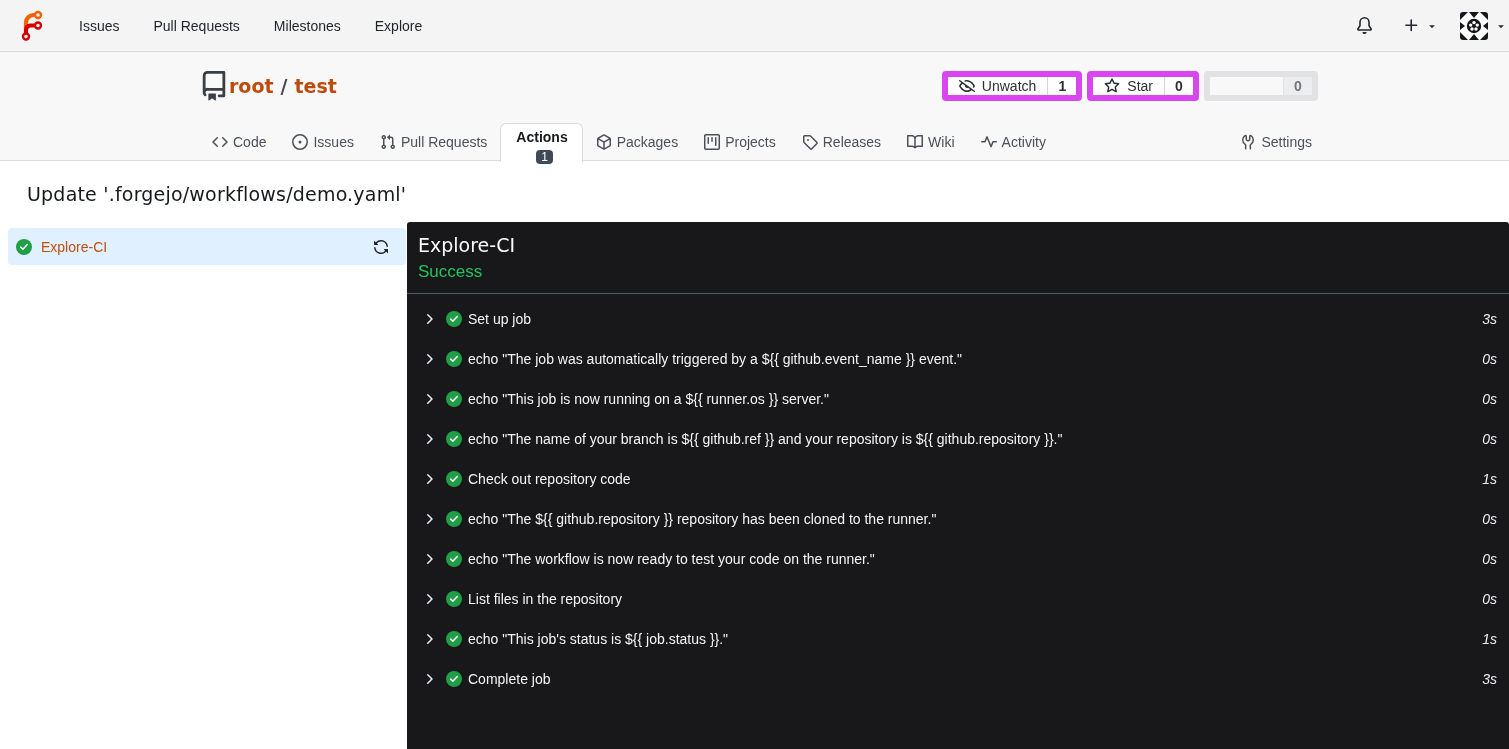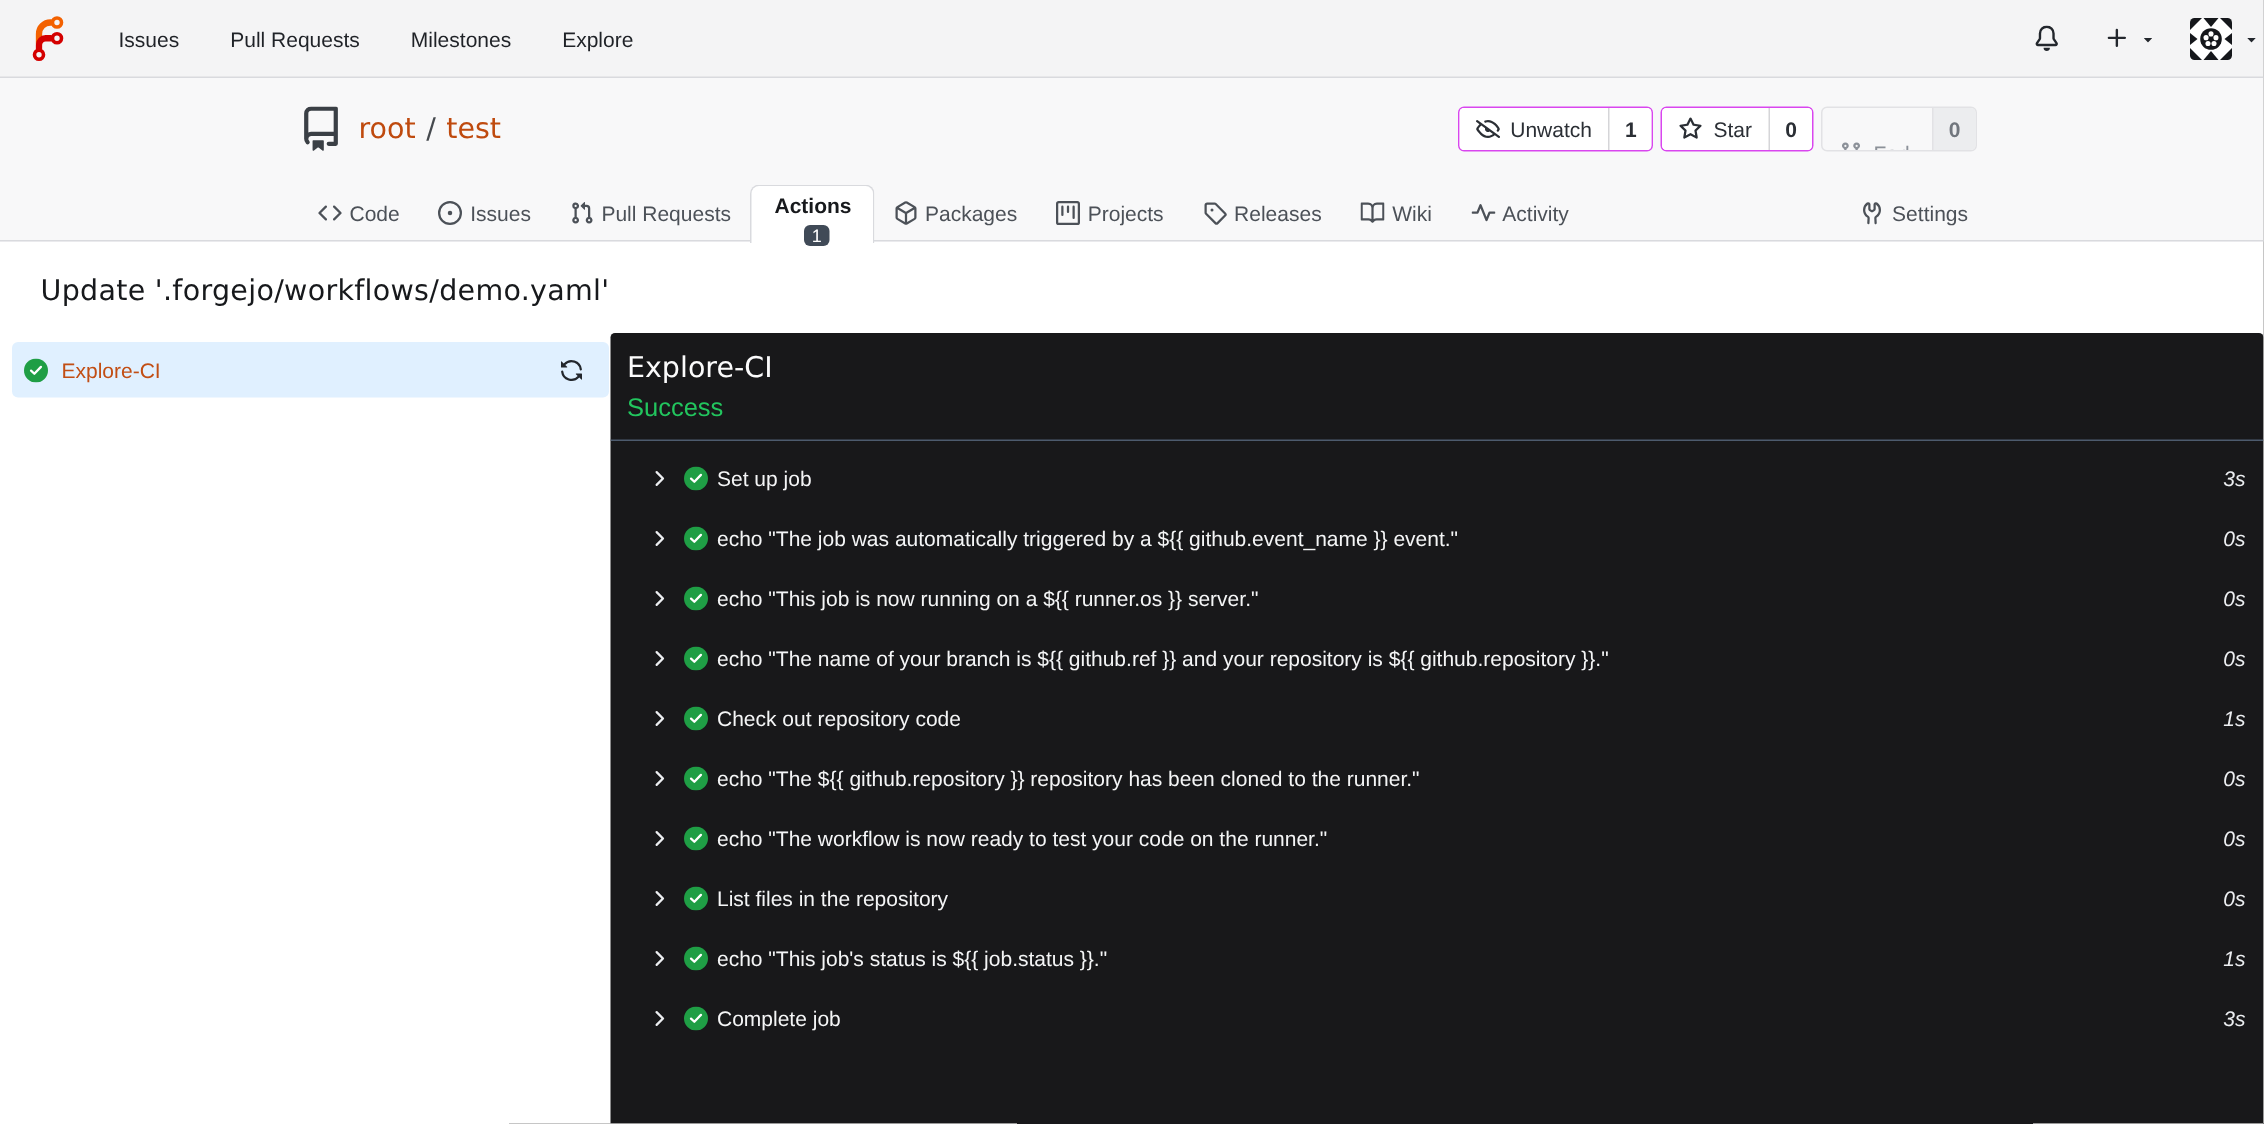--- a/index.html
+++ b/index.html
@@ -18,25 +18,25 @@
   .nav-bell { margin-right:30px; color:#23272d; }
   .nav-plus-group { display:flex; align-items:center; gap:6px; margin-right:22px; color:#23272d; }
   .nav-avatar-group { display:flex; align-items:center; gap:7px; margin-right:0; color:#23272d; }
   .avatar { width:28px; height:28px; border-radius:3px; overflow:hidden; background:#fff; }
 
   
   .repo-header { background:#f8f8f9; border-bottom:1px solid #d9dade; height:109px; }
   .rh-inner { width:1127px; margin:0 auto; }
   .repo-title-row { display:flex; align-items:center; padding-top:19px; height:49px; }
   .repo-icon { margin-left:8px; color:#3a3f45; }
-  .repo-name { font-size:19px; font-family:"DejaVu Sans",sans-serif; margin-left:10px; display:flex; align-items:flex-start; }
+  .repo-name { font-size:19px; font-family:"DejaVu Sans",sans-serif; margin-left:0; display:flex; align-items:flex-start;font-weight:bold; }
   .repo-name a { color:#bf4a0e; text-decoration:none; }
   .repo-name .slash { color:#45494e; margin:0 7px; font-size:19px; }
   .repo-buttons { margin-left:auto; display:flex; gap:5px; }
-  .btn-group { display:flex; height:30px; border:1px solid #d946ef; border-radius:4px; overflow:hidden; background:#fff; }
+  .btn-group { display:flex; height:30px; border:6px solid #d946ef; border-radius:4px; overflow:hidden; background:#fff; }
   .btn-main { display:flex; align-items:center; gap:7px; padding:0 11px; font-size:14px; color:#2b2f35; background:#fff; border:0; cursor:pointer; font-family:inherit; }
   .btn-count { display:flex; align-items:center; justify-content:center; padding:0 10px; font-size:14px; font-weight:700; color:#2b2f35; background:#fff; border-left:1px solid #d5d5d8; min-width:29px; text-decoration:none; }
   .btn-group.disabled { border-color:#e2e2e5; background:transparent; }
   .btn-group.disabled .btn-main { color:#8c9199; background:transparent;margin-top:30px; }
   .btn-group.disabled .btn-count { color:#71767d; background:#ecedef; border-left-color:#e2e2e5; }
 
   
   .tabs { display:flex; align-items:flex-end; height:38px; padding-left:8px; margin-top:22px; }
   .tab { display:flex; align-items:center; gap:5px; padding:0 13px; height:38px;
     font-size:14px; color:#4c5158; text-decoration:none; }
@@ -57,21 +57,21 @@
   .job-item .job-name { color:#c24e14; font-size:14px; margin-left:9px; }
   .job-item .job-spacer { flex:1; }
   .job-item .sync { color:#23272d; }
 
   .run-right { flex:1; background:#18181a; color:#eceef1; border-radius:3px 3px 0 0; height:527px; overflow:hidden; }
   .panel-header { padding:10px 10px 13px 11px; }
   .panel-title { font-size:19px; font-family:"DejaVu Sans",sans-serif; font-weight:400; color:#fbfbfc; line-height:25px; margin-top:1px; }
   .panel-status { font-size:17px; color:#22c55e; margin-top:6px; line-height:16px; }
   .panel-divider { border:0; border-top:1px solid #4d5b6e; height:0; }
   .steps { padding:5px 0 0 0; }
-  .step-row { height:40px; display:flex; align-items:center; padding:0 12px 0 24px; cursor:pointer; }
+  .step-row { height:40px; display:flex; align-items:center; padding:0 12px 0 14px; cursor:pointer; }
   .step-chevron { color:#eceef1; flex:none; }
   .step-check { margin-left:9px; flex:none; }
   .step-name { font-size:14px; color:#f4f5f6; margin-left:6px; white-space:pre; }
   .step-spacer { flex:1; }
   .step-duration { font-size:14px; color:#eceef1;font-style:italic; }
 </style>
 </head>
 <body>
 
 <nav class="navbar">

